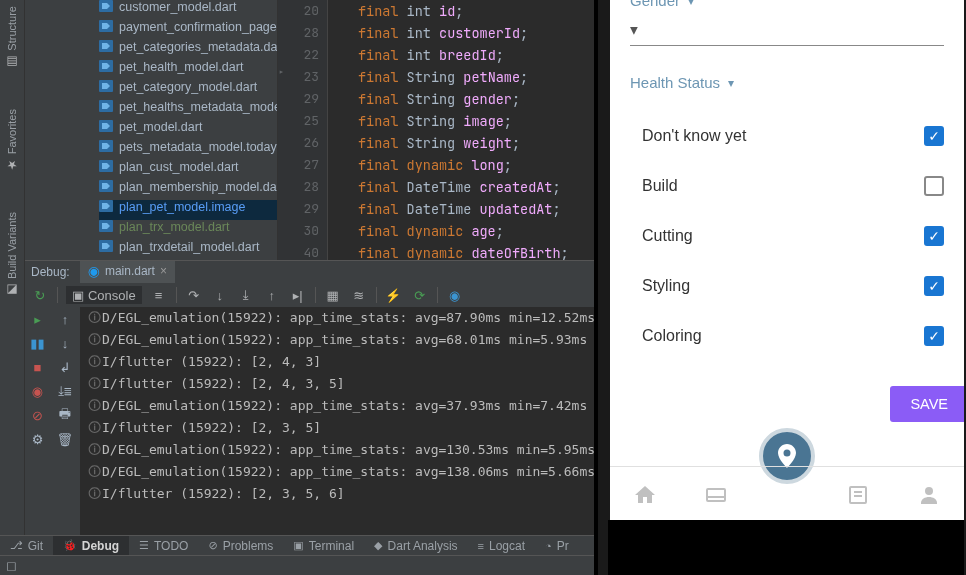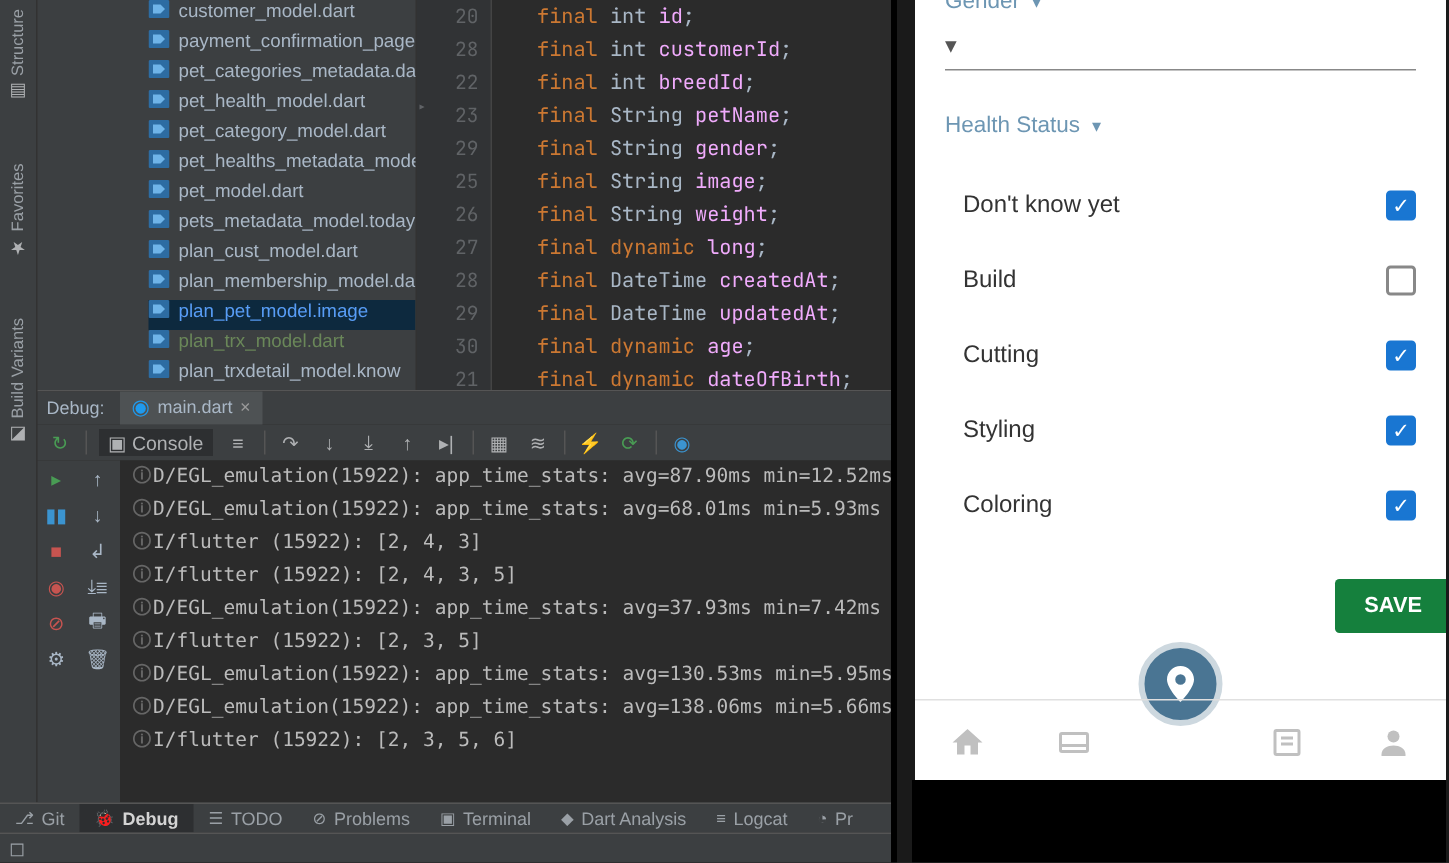--- a/index.html
+++ b/index.html
@@ -297,25 +297,25 @@
   display: flex; align-items: center; justify-content: center;
   color: #fff;
   font-size: 14px;
 }
 .chk.on { background: #1976d2; }
 .chk.off { border-color: #888; }
 .save-btn {
   position: absolute;
   right: 0;
   bottom: 100px;
-  background: #15803d;
+  background: #8b5cf6;
   color: #fff;
   padding: 10px 16px 10px 20px;
   font-size: 14.5px;
-  font-weight: 700;
+  font-weight: 400;
   border-radius: 3px 0 0 3px;
   cursor:pointer;
 }
 .fab {
   position: absolute;
   left: 50%;
   transform: translateX(-50%);
   bottom: 38px;
   width: 56px; height: 56px;
   border-radius: 50%;
@@ -477,39 +477,39 @@
       </span>
       <span>plan_trx_model.dart</span>
     </div>
     <div class="tree-row">
       <span class="file-icon">
         <svg width="14" height="12" viewBox="0 0 14 12">
           <rect width="14" height="12" fill="#2d6ca2" rx="1"></rect>
           <path d="M3 3h5l3 3-3 3H3z" fill="#6fb4e8"></path>
         </svg>
       </span>
-      <span>plan_trxdetail_model.know</span>
+      <span>plan_trxdetail_model.dart</span>
     </div>
   </div>
 
 <div class="editor">
   <div class="gutter" id="gutter">
     <div class="runmark" style="top:61px;">▸</div>
   <div>20</div>
       <div>28</div>
       <div>22</div>
       <div>23</div>
       <div>29</div>
       <div>25</div>
       <div>26</div>
       <div>27</div>
       <div>28</div>
       <div>29</div>
       <div>30</div>
-      <div>21</div>
+      <div>40</div>
     </div>
   <div class="code-area" id="codearea"><div><span class="kw">final </span><span class="typ">int</span> <span class="fld">id</span><span class="pn">;</span></div><div><span class="kw">final </span><span class="typ">int</span> <span class="fld">customerId</span><span class="pn">;</span></div><div><span class="kw">final </span><span class="typ">int</span> <span class="fld">breedId</span><span class="pn">;</span></div><div><span class="kw">final </span><span class="typ">String</span> <span class="fld">petName</span><span class="pn">;</span></div><div><span class="kw">final </span><span class="typ">String</span> <span class="fld">gender</span><span class="pn">;</span></div><div><span class="kw">final </span><span class="typ">String</span> <span class="fld">image</span><span class="pn">;</span></div><div><span class="kw">final </span><span class="typ">String</span> <span class="fld">weight</span><span class="pn">;</span></div><div><span class="kw">final </span><span class="kw">dynamic</span> <span class="fld">long</span><span class="pn">;</span></div><div><span class="kw">final </span><span class="typ">DateTime</span> <span class="fld">createdAt</span><span class="pn">;</span></div><div><span class="kw">final </span><span class="typ">DateTime</span> <span class="fld">updatedAt</span><span class="pn">;</span></div><div><span class="kw">final </span><span class="kw">dynamic</span> <span class="fld">age</span><span class="pn">;</span></div><div><span class="kw">final </span><span class="kw">dynamic</span> <span class="fld">dateOfBirth</span><span class="pn">;</span></div></div>
 </div>
 
 <div class="debug-pane">
   <div class="debug-title">
     <span>Debug:</span>
     <div class="run-tab">
       <span class="dot">◉</span>
       <span>main.dart</span>

